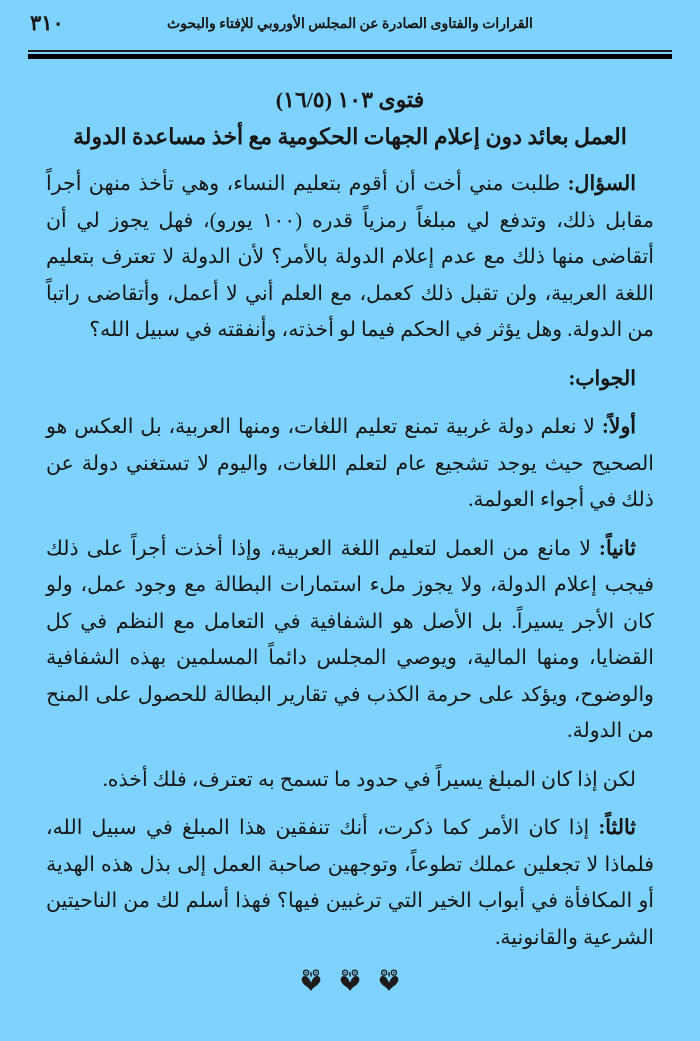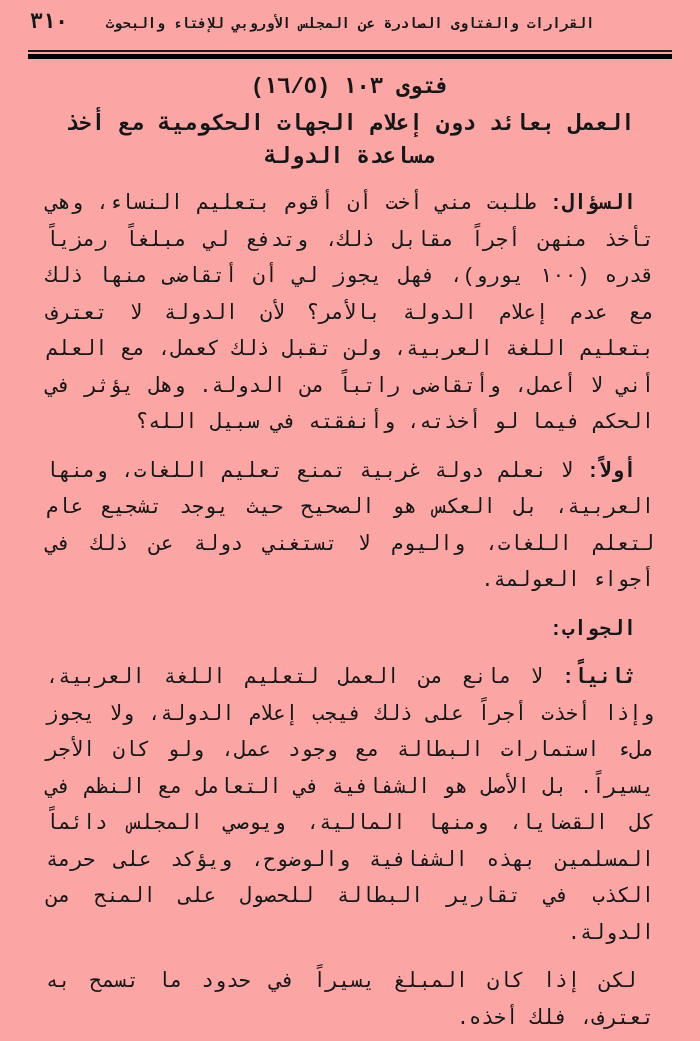--- a/index.html
+++ b/index.html
@@ -1,23 +1,23 @@
 <!DOCTYPE html>
 <html lang="ar"><head>
 <meta charset="utf-8">
 <style>
   html, body { margin: 0; padding: 0; background: #ffffff; }
   .page {
     position: relative;
     width: 700px;
     height: 1041px;
     margin: 0 auto;
-    background: #fca5a5;
+    background: #7dd3fc;
     box-sizing: border-box;
-    font-family: Liberation Mono, monospace;
+    font-family: Liberation Serif, serif;
     color: #161616;
     overflow: hidden;
   }
   
   .header { position: relative; padding-top: 10px; height: 36px; }
   .header-title {
     direction: rtl;
     text-align: center;
     font-size: 14px;
     font-weight: 700;
@@ -43,21 +43,21 @@
     text-align: justify;
   }
   .fatwa-no, .fatwa-subject {
     text-align: center;
     font-weight: 700;
     font-size: 22px;
     line-height: 33px;
     text-indent: 0;
     margin: 0;
   }
-  .fatwa-no { margin-top: 12px; }
+  .fatwa-no { margin-top: 24px; }
   .fatwa-subject { margin-top: 4px; }
 
   p.body-par { margin: 12px; text-indent: 18px; }
   .q          { margin-top: 15px; }
   .ans-head   { margin-top: 10px; font-weight: 700; }
   .pt         { margin-top: 9px; }
   .lbl        { font-weight: 700; }
 
   
   .ornaments {
@@ -82,28 +82,29 @@
   <div class="rule-thin"></div>
   <div class="rule-thick"></div>
 
   <div class="content">
 
     <p class="fatwa-no">فتوى ١٠٣ (١٦/٥)</p>
     <p class="fatwa-subject">العمل بعائد دون إعلام الجهات الحكومية مع أخذ مساعدة الدولة</p>
 
     <p class="body-par q"><span class="lbl">السؤال:</span> <span>طلبت مني أخت أن أقوم بتعليم النساء، وهي تأخذ منهن أجراً مقابل ذلك، وتدفع لي مبلغاً رمزياً قدره (١٠٠ يورو)، فهل يجوز لي أن أتقاضى منها ذلك مع عدم إعلام الدولة بالأمر؟ لأن الدولة لا تعترف بتعليم اللغة العربية، ولن تقبل ذلك كعمل، مع العلم أني لا أعمل، وأتقاضى راتباً من الدولة. وهل يؤثر في الحكم فيما لو أخذته، وأنفقته في سبيل الله؟</span></p>
 
+    <p class="body-par ans-head">الجواب:</p>
+
     <p class="body-par pt"><span class="lbl">أولاً:</span> <span>لا نعلم دولة غربية تمنع تعليم اللغات، ومنها العربية، بل العكس هو الصحيح حيث يوجد تشجيع عام لتعلم اللغات، واليوم لا تستغني دولة عن ذلك في أجواء العولمة.</span></p>
-
-    <p class="body-par ans-head">الجواب:</p>
 
     <p class="body-par pt"><span class="lbl">ثانياً:</span> <span>لا مانع من العمل لتعليم اللغة العربية، وإذا أخذت أجراً على ذلك فيجب إعلام الدولة، ولا يجوز ملء استمارات البطالة مع وجود عمل، ولو كان الأجر يسيراً. بل الأصل هو الشفافية في التعامل مع النظم في كل القضايا، ومنها المالية، ويوصي المجلس دائماً المسلمين بهذه الشفافية والوضوح، ويؤكد على حرمة الكذب في تقارير البطالة للحصول على المنح من الدولة.</span></p>
 
     <p class="body-par pt"><span>لكن إذا كان المبلغ يسيراً في حدود ما تسمح به تعترف، فلك أخذه.</span></p>
 
+    <p class="body-par pt"><span class="lbl">ثالثاً:</span> <span>إذا كان الأمر كما ذكرت، أنك تنفقين هذا المبلغ في سبيل الله، فلماذا لا تجعلين عملك تطوعاً، وتوجهين صاحبة العمل إلى بذل هذه الهدية أو المكافأة في أبواب الخير التي ترغبين فيها؟ فهذا أسلم لك من الناحيتين الشرعية والقانونية.</span></p>
 
     <div class="ornaments">
       <span class="orn">
         <svg viewBox="0 0 32 34" xmlns="http://www.w3.org/2000/svg">
           <path d="M16 31 C 13 25, 4 23, 3.5 16 C 3.2 11.5, 8 9.5, 11 12 C 13.4 14, 14.8 16.5, 16 20 C 17.2 16.5, 18.6 14, 21 12 C 24 9.5, 28.8 11.5, 28.5 16 C 28 23, 19 25, 16 31 Z" fill="#1c1c1c"></path>
           <circle cx="9.5" cy="6.5" r="3.4" fill="none" stroke="#1c1c1c" stroke-width="1.6"></circle>
           <circle cx="22.5" cy="6.5" r="3.4" fill="none" stroke="#1c1c1c" stroke-width="1.6"></circle>
           <circle cx="9.5" cy="6.5" r="1.1" fill="#1c1c1c"></circle>
           <circle cx="22.5" cy="6.5" r="1.1" fill="#1c1c1c"></circle>
           <path d="M16 13 C 14.5 10, 14.5 7, 16 4.5 C 17.5 7, 17.5 10, 16 13 Z" fill="#1c1c1c"></path>

